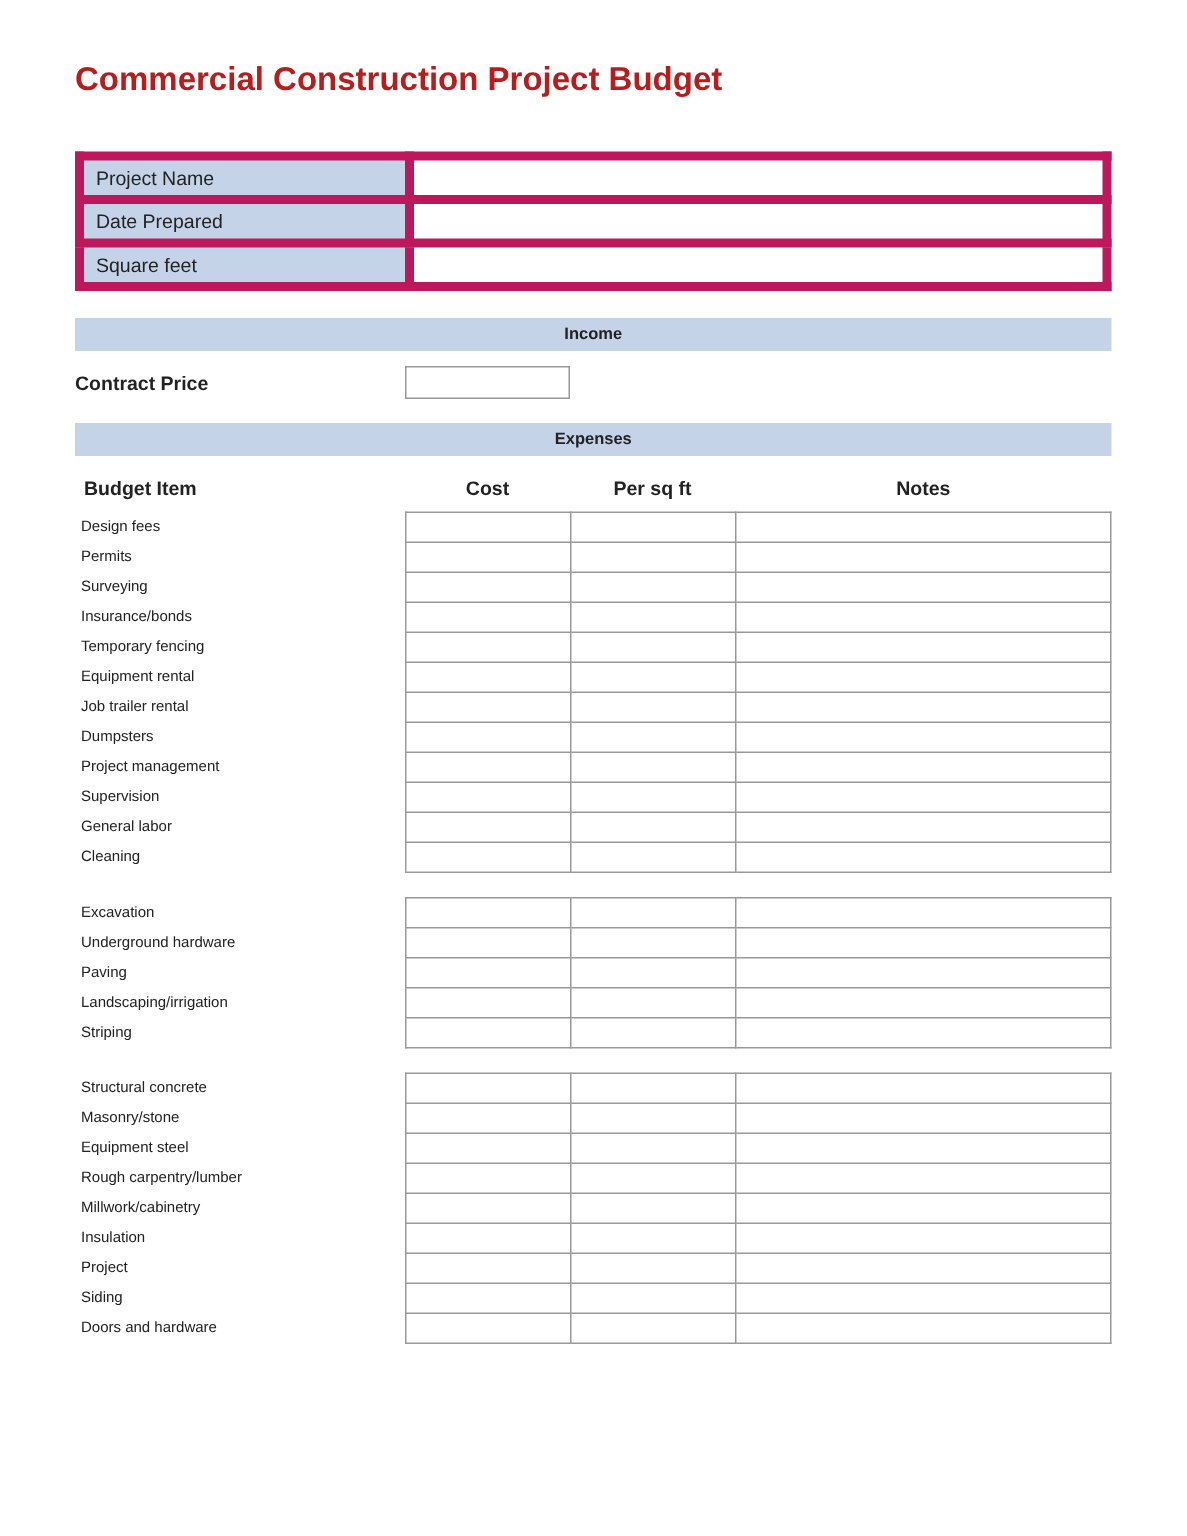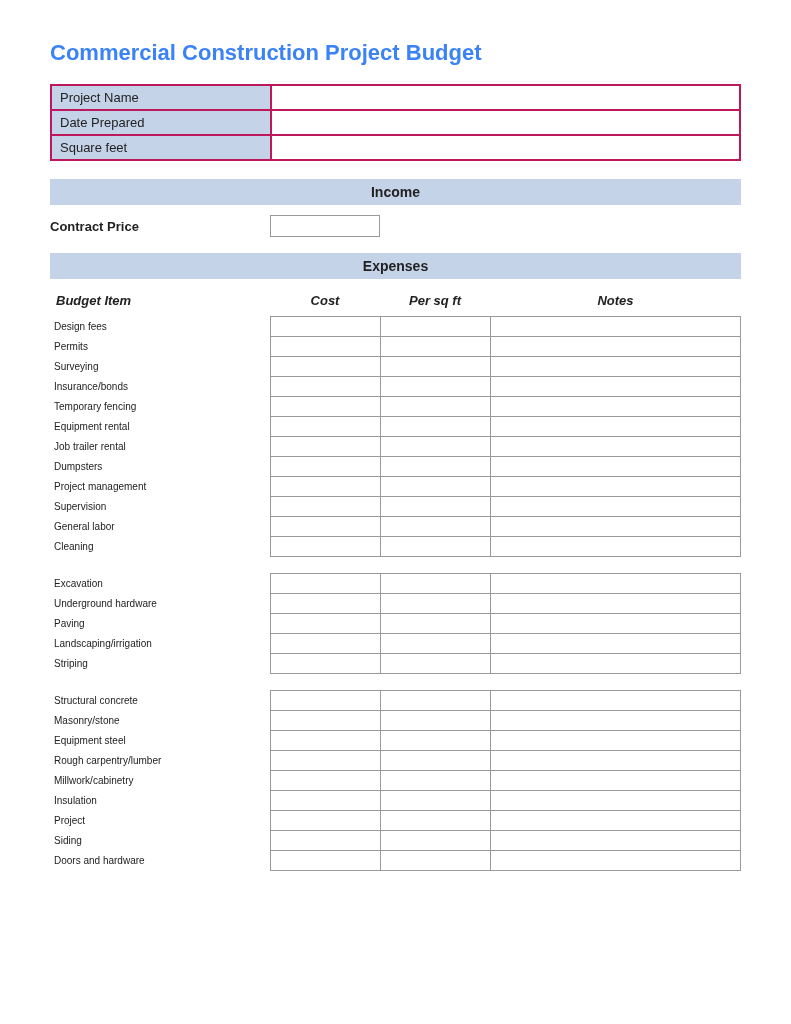--- a/index.html
+++ b/index.html
@@ -8,47 +8,47 @@
       font-family: Arial, sans-serif;
       font-size: 13px;
       color: #222;
       padding: 40px 50px;
       width: 791px;
       min-height: 1024px;
     }
     h1 {
       font-size: 22px;
       font-weight: bold;
-      margin-bottom: 18px;
-      color: #3b82f6;
+      margin-bottom: 35px;
+      color: #b91c1c;
     }
     .info-table {
       width: 100%;
       border-collapse: collapse;
       margin-bottom: 18px;
     }
     .info-table td {
-      border: 2px solid #be185d;
+      border: 6px solid #be185d;
       padding: 4px 8px;
       height: 22px;
     }
     .info-table td.label-cell {
       background: #c5d3e8;
       width: 220px;
       font-size: 13px;
     }
     .info-table td.value-cell {
       background: #fff;
     }
     .section-header {
       background: #c5d3e8;
       text-align: center;
       font-weight: bold;
       padding: 5px;
-      font-size: 14px;
+      font-size: 11px;
       margin-bottom: 10px;
     }
     .income-row {
       display: flex;
       align-items: center;
       margin: 10px 0 16px 0;
     }
     .income-label {
       width: 220px;
       font-size: 13px;
@@ -64,21 +64,20 @@
       width: 100%;
       border-collapse: collapse;
       margin-bottom: 4px;
     }
     .budget-table th {
       font-weight: bold;
       text-align: center;
       padding: 4px 6px;
       font-size: 13px;
       border: none;
-      font-style: italic;
     }
     .budget-table th.item-col {
       text-align: left;
       width: 220px;
     }
     .budget-table td.item-cell {
       padding: 2px 4px;
       font-size: 10px;
       width: 220px;
       height: 20px;

